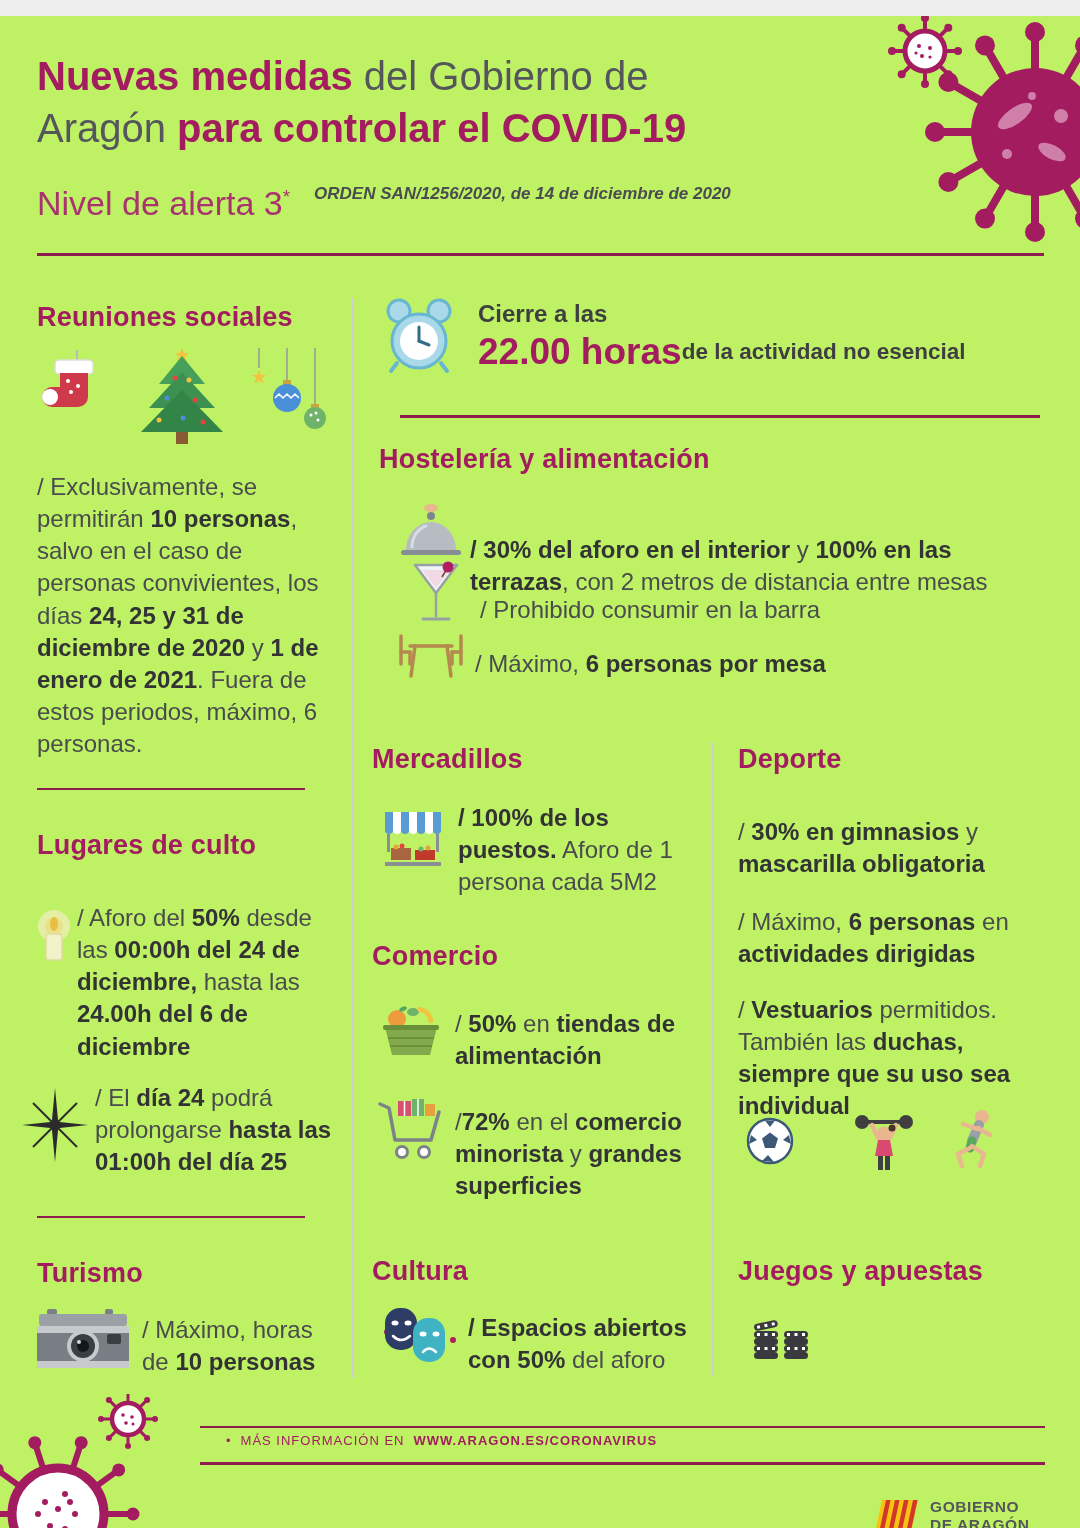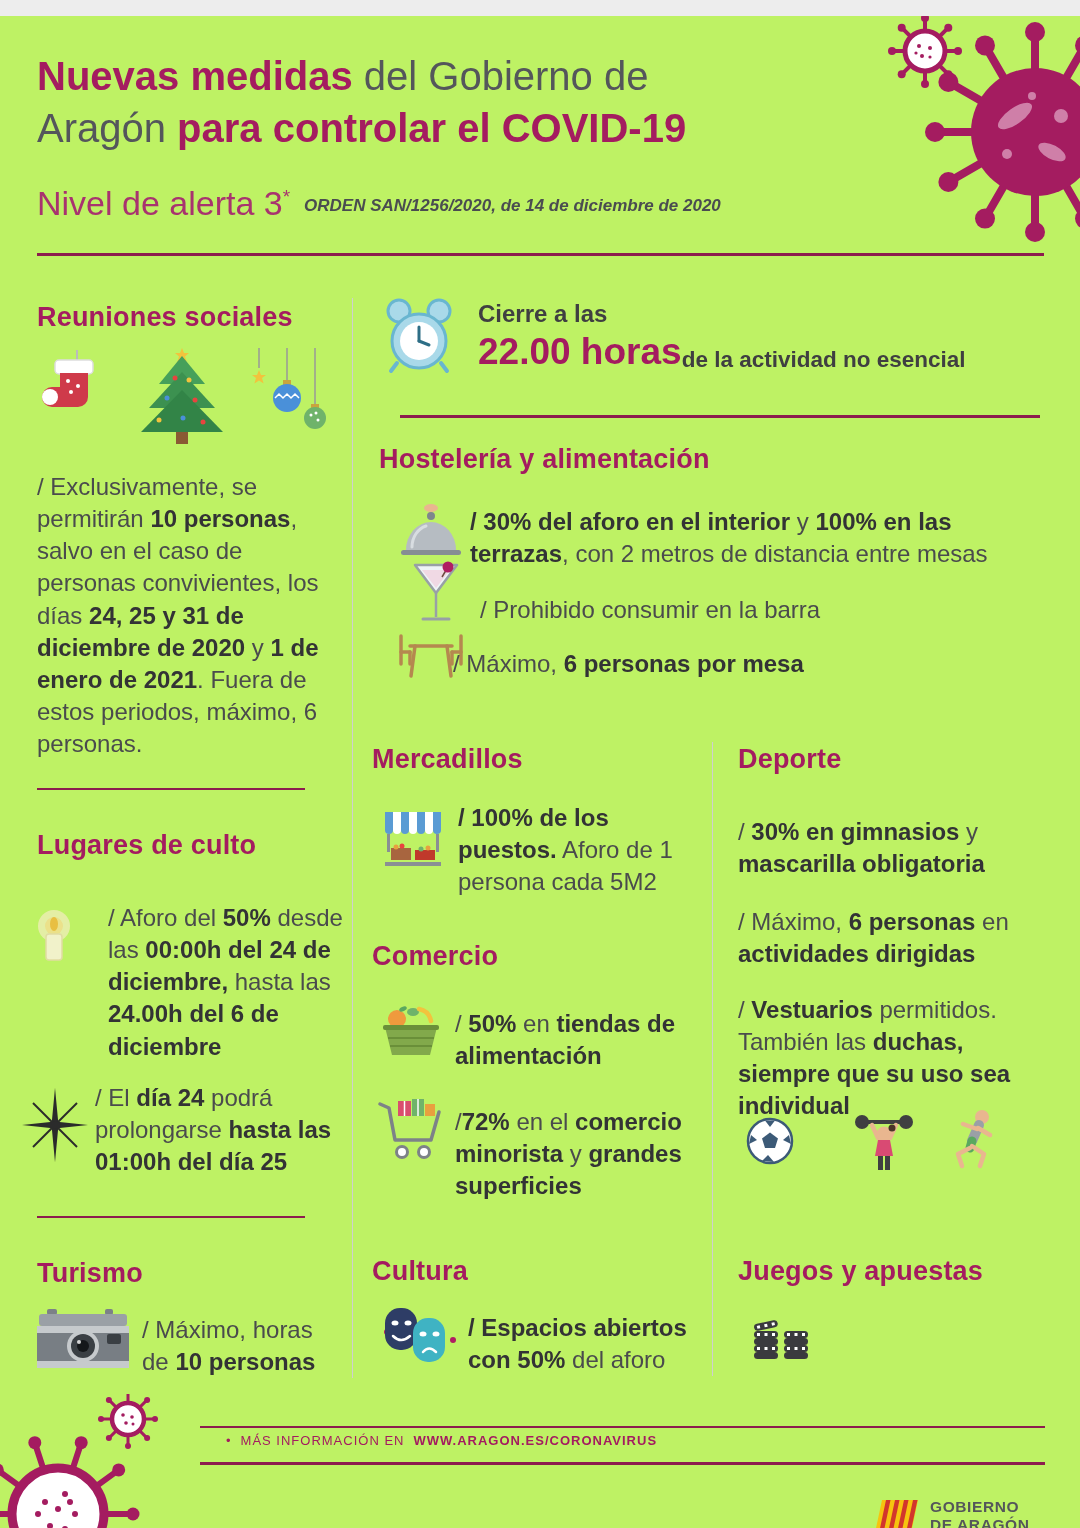--- a/index.html
+++ b/index.html
@@ -7,26 +7,26 @@
   .page{position:relative;width:1080px;height:1528px;margin:16px auto;background:#bef264;overflow:hidden;
         font-family:"Liberation Sans","DejaVu Sans",sans-serif;--accent:#a41c60;--rule:#8c1d4e}
   .abs{position:absolute}
   .h{position:absolute;font-weight:bold;color:var(--accent);font-size:27px;letter-spacing:.2px}
   .p{position:absolute;font-size:24px;line-height:1.34;color:#4a4b4d}
   .p b{color:#333335}
   .hrule{position:absolute;background:var(--rule)}
   .vrule{position:absolute;background:#cfcfcf;width:1px}
   .title{position:absolute;left:37px;top:34px;font-size:40px;line-height:52px;color:#54565b}
   .title b{color:var(--accent)}
-  .alert{position:absolute;left:37px;top:168px;display:flex;align-items:flex-end;gap:14px}
+  .alert{position:absolute;left:37px;top:168px;display:flex;gap:24px}
   .alert-main{font-size:34px;color:#a8336f}
   .alert-main sup{font-size:19px}
   .order{font-size:17px;font-style:italic;font-weight:bold;color:#4a4c50;padding-bottom:7px}
   .closure-lead{font-size:24px;font-weight:bold;color:#3f3f41}
-  .closure-l2{display:flex;align-items:flex-end;margin-top:3px}
+  .closure-l2{display:flex;align-items:center;margin-top:3px}
   .closure-time{font-size:37px;font-weight:bold;color:var(--accent)}
   .closure-tail{font-size:22.5px;font-weight:bold;color:#3f3f41}
   .footer-row{position:absolute;left:226px;top:1417px;display:flex;align-items:center;gap:9px;
               color:var(--accent);font-size:13px;letter-spacing:1px}
   .footer-row .u{font-weight:bold}
   .logo{position:absolute;left:876px;top:1482px;display:flex;gap:10px}
   .logo-text{font-size:15.5px;font-weight:bold;color:#54565a;letter-spacing:.6px;line-height:18px}
 </style>
 </head>
 <body>
@@ -165,21 +165,21 @@
   <div class="h" style="left:37px;top:814px">Lugares de culto</div>
 
   <svg class="abs" style="left:24px;top:892px" width="64" height="64" viewBox="0 0 64 64">
     <g opacity="0.85">
       <circle cx="30" cy="18" r="16" fill="#f6ecc4" opacity="0.8"></circle>
       <circle cx="30" cy="18" r="9" fill="#f3dc8e" opacity="0.9"></circle>
       <ellipse cx="30" cy="16" rx="4" ry="7" fill="#f0b73d"></ellipse>
       <rect x="22" y="26" width="16" height="26" rx="3" fill="#fbf3dc" stroke="#e7d9ad" stroke-width="1.5"></rect>
     </g>
   </svg>
-  <div class="p" style="left:108px;top:886px;width:252px"><span>/ Aforo del </span><b>50%</b><span>  desde las </span><b>00:00h del 24 de diciembre,</b><span> hasta las </span><b>24.00h del 6 de diciembre</b></div>
+  <div class="p" style="left:77px;top:886px;width:252px"><span>/ Aforo del </span><b>50%</b><span>  desde las </span><b>00:00h del 24 de diciembre,</b><span> hasta las </span><b>24.00h del 6 de diciembre</b></div>
 
   <svg class="abs" style="left:20px;top:1070px" width="70" height="78" viewBox="0 0 70 78">
     <polygon points="35,2 38.5,39 35,76 31.5,39" fill="#2b2b2b"></polygon>
     <polygon points="2,39 35,35.5 68,39 35,42.5" fill="#2b2b2b"></polygon>
     <line x1="13" y1="17" x2="57" y2="61" stroke="#2b2b2b" stroke-width="2"></line>
     <line x1="57" y1="17" x2="13" y2="61" stroke="#2b2b2b" stroke-width="2"></line>
   </svg>
   <div class="p" style="left:95px;top:1066px;width:245px"><span>/ El </span><b>día 24</b><span> podrá prolongarse </span><b>hasta las 01:00h del día 25</b></div>
 
   <div class="hrule" style="left:37px;top:1200px;width:268px;height:2px"></div>
@@ -221,21 +221,21 @@
 
   <div class="h" style="left:379px;top:428px">Hostelería y alimentación</div>
 
   <svg class="abs" style="left:400px;top:487px" width="62" height="58" viewBox="0 0 62 58">
     <ellipse cx="31" cy="5" rx="7" ry="4" fill="#e9b68f"></ellipse>
     <circle cx="31" cy="13" r="4" fill="#7e868d"></circle>
     <path d="M6,47 a25,28 0 0 1 50,0 z" fill="#b6bcc2"></path>
     <path d="M12,44 a19,22 0 0 1 14,-21" stroke="#d8dde1" stroke-width="3" fill="none" stroke-linecap="round"></path>
     <rect x="1" y="47" width="60" height="5" rx="2.5" fill="#868d94"></rect>
   </svg>
-  <div class="p" style="left:470px;top:490px;width:575px"><b>/ 30% del aforo en el interior</b><span> y </span><b>100% en las terrazas</b><span>, con 2 metros de distancia entre mesas</span></div>
+  <div class="p" style="left:470px;top:518px;width:575px"><b>/ 30% del aforo en el interior</b><span> y </span><b>100% en las terrazas</b><span>, con 2 metros de distancia entre mesas</span></div>
 
   <svg class="abs" style="left:412px;top:545px" width="48" height="66" viewBox="0 0 48 66">
     <polygon points="3,4 45,4 24,32" fill="#eef4f7" stroke="#98a0a6" stroke-width="2.5" stroke-linejoin="round"></polygon>
     <polygon points="10,9 38,9 24,27" fill="#f0d9e4"></polygon>
     <line x1="24" y1="32" x2="24" y2="56" stroke="#98a0a6" stroke-width="2.5"></line>
     <line x1="11" y1="58" x2="37" y2="58" stroke="#98a0a6" stroke-width="3" stroke-linecap="round"></line>
     <line x1="36" y1="6" x2="30" y2="16" stroke="#6d4c41" stroke-width="1.5"></line>
     <circle cx="36" cy="6" r="5.5" fill="#b01e62"></circle>
   </svg>
   <div class="p" style="left:480px;top:578px;width:420px"><span>/ Prohibido consumir en la barra</span></div>
@@ -246,21 +246,21 @@
       <line x1="17" y1="12" x2="13" y2="42"></line>
         <line x1="49" y1="12" x2="53" y2="42"></line>
       <line x1="3" y1="2" x2="3" y2="30"></line>
         <line x1="3" y1="18" x2="12" y2="18"></line>
         <line x1="12" y1="18" x2="12" y2="30"></line>
       <line x1="63" y1="2" x2="63" y2="30"></line>
         <line x1="54" y1="18" x2="63" y2="18"></line>
         <line x1="54" y1="18" x2="54" y2="30"></line>
     </g>
   </svg>
-  <div class="p" style="left:453px;top:632px;width:420px"><span>/ Máximo, </span><b>6 personas por mesa</b></div>
+  <div class="p" style="left:475px;top:632px;width:420px"><span>/ Máximo, </span><b>6 personas por mesa</b></div>
 
   <div class="h" style="left:372px;top:728px">Mercadillos</div>
   <svg class="abs" style="left:381px;top:790px" width="64" height="64" viewBox="0 0 64 64">
     <rect x="4" y="6" width="56" height="18" fill="#5a9bd4"></rect>
     <rect x="12" y="6" width="8" height="18" fill="#ffffff"></rect>
       <rect x="28" y="6" width="8" height="18" fill="#ffffff"></rect>
       <rect x="44" y="6" width="8" height="18" fill="#ffffff"></rect>
     <circle cx="8" cy="24" r="4" fill="#5a9bd4"></circle>
       <circle cx="16" cy="24" r="4" fill="#ffffff"></circle>
       <circle cx="24" cy="24" r="4" fill="#5a9bd4"></circle>

